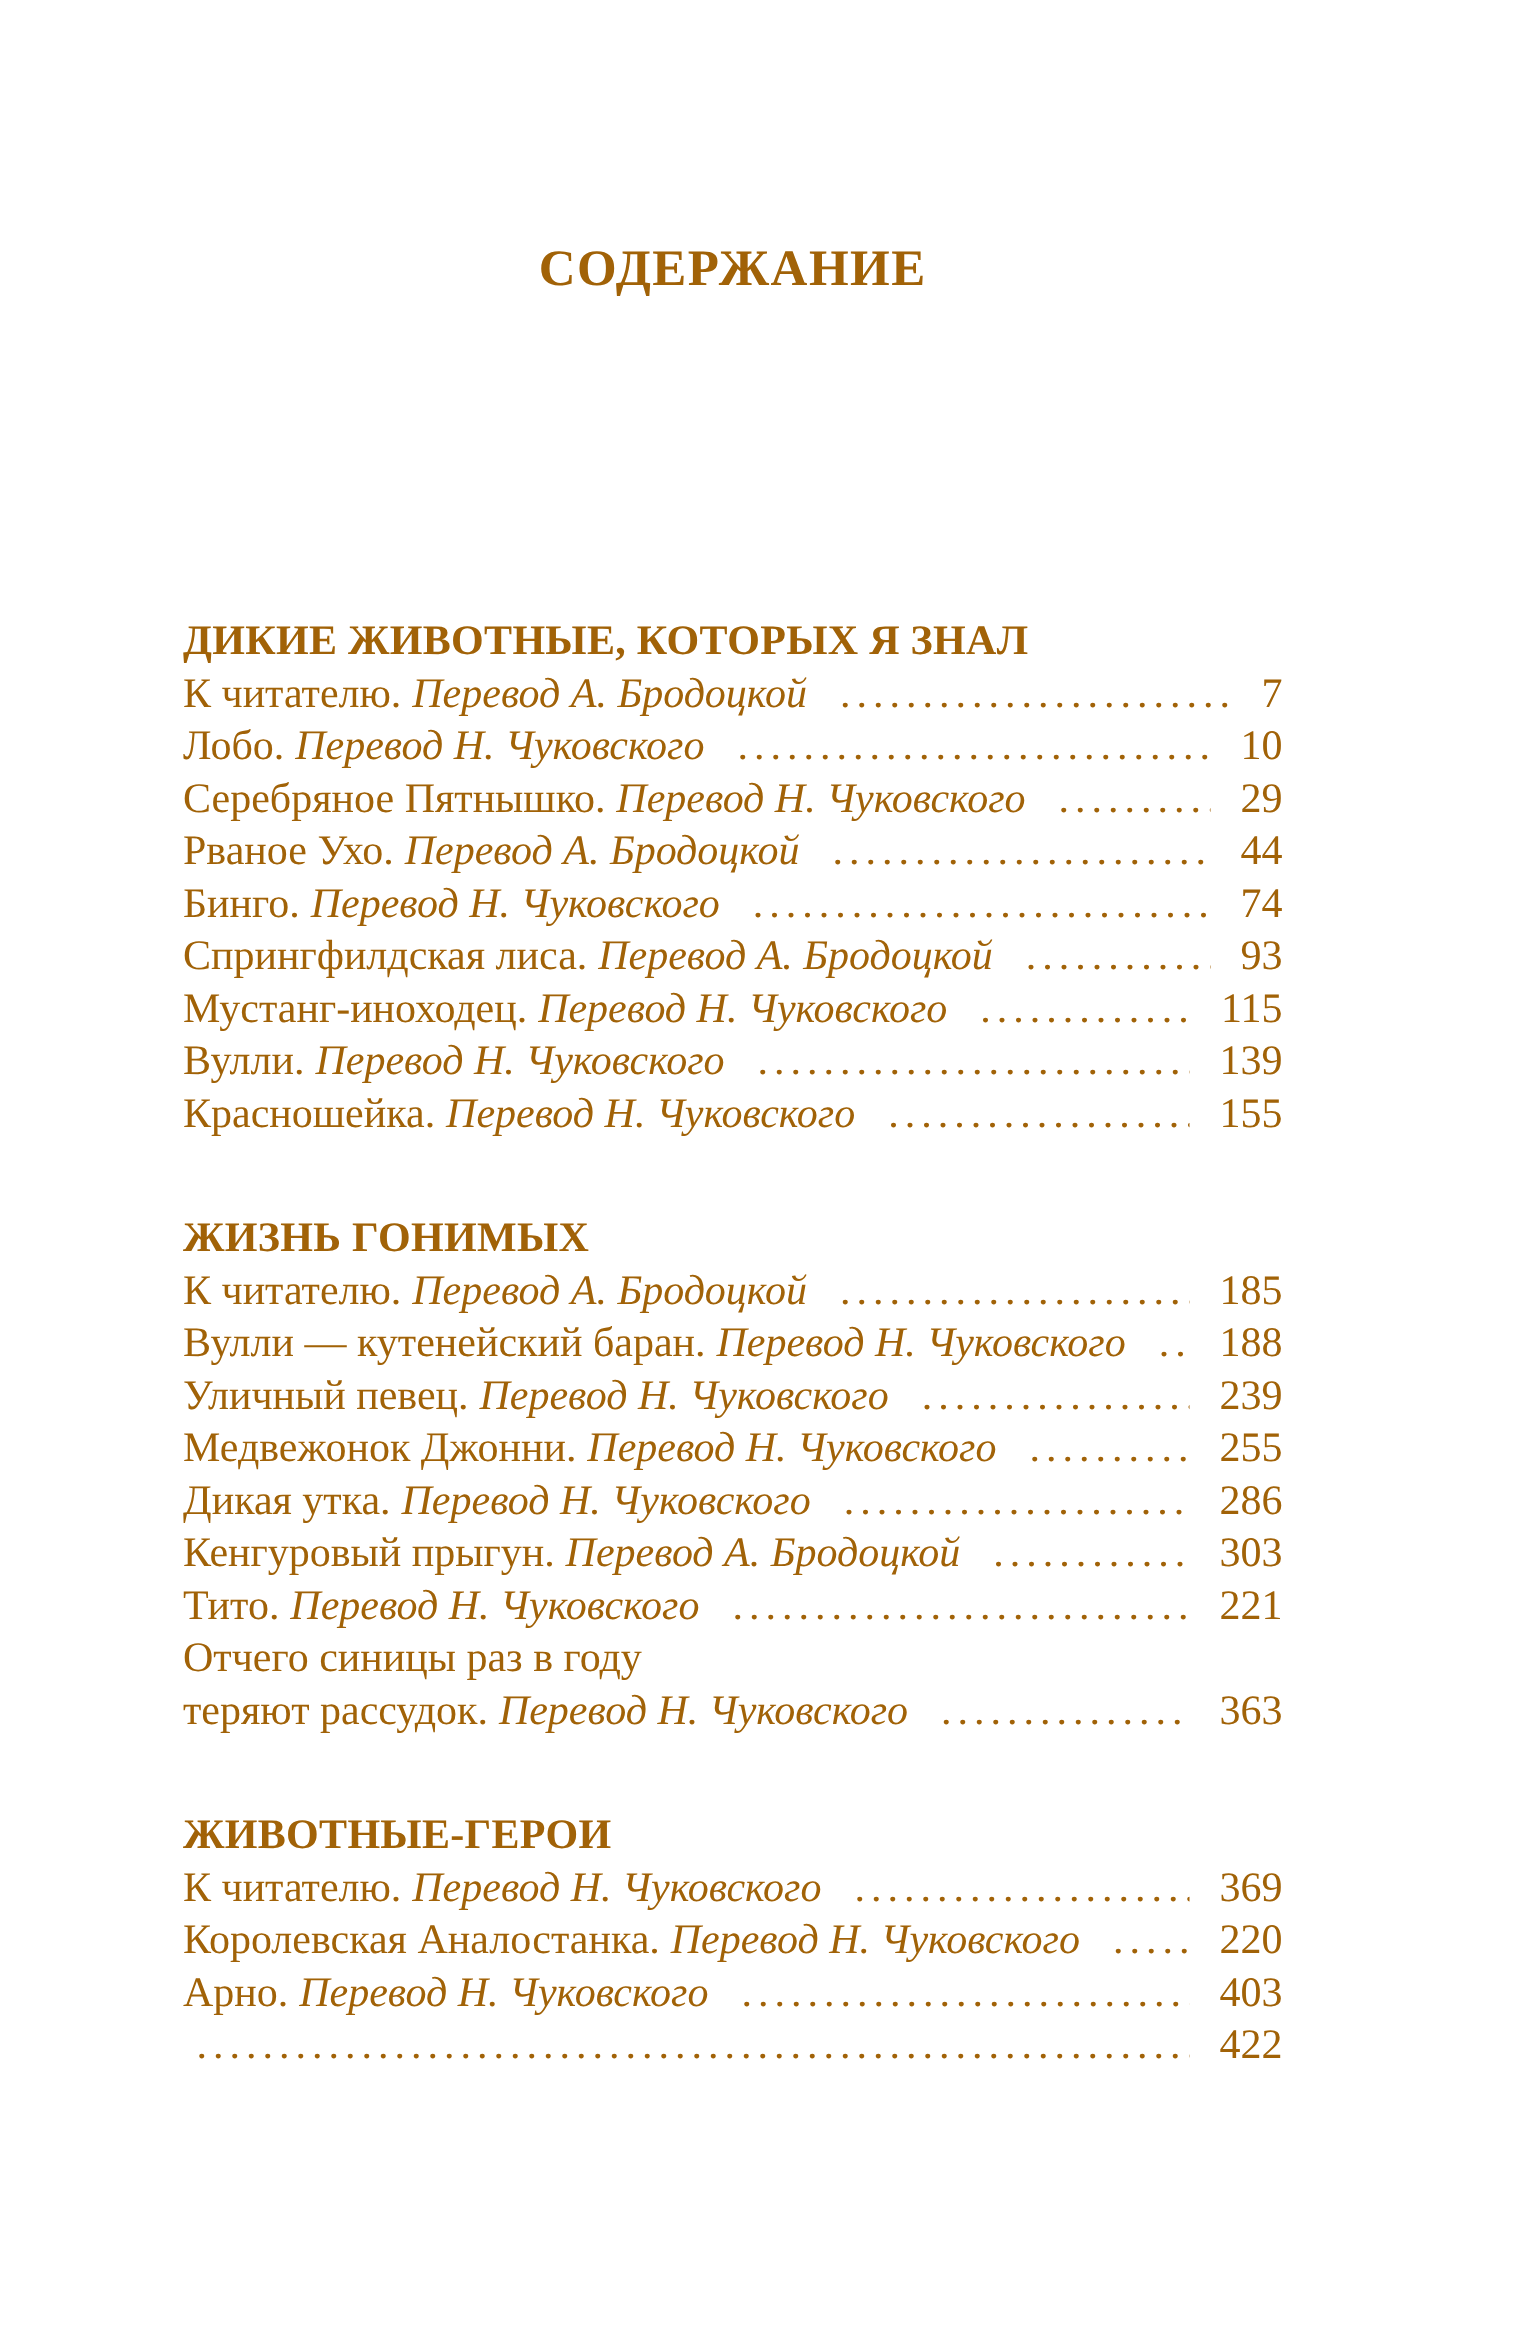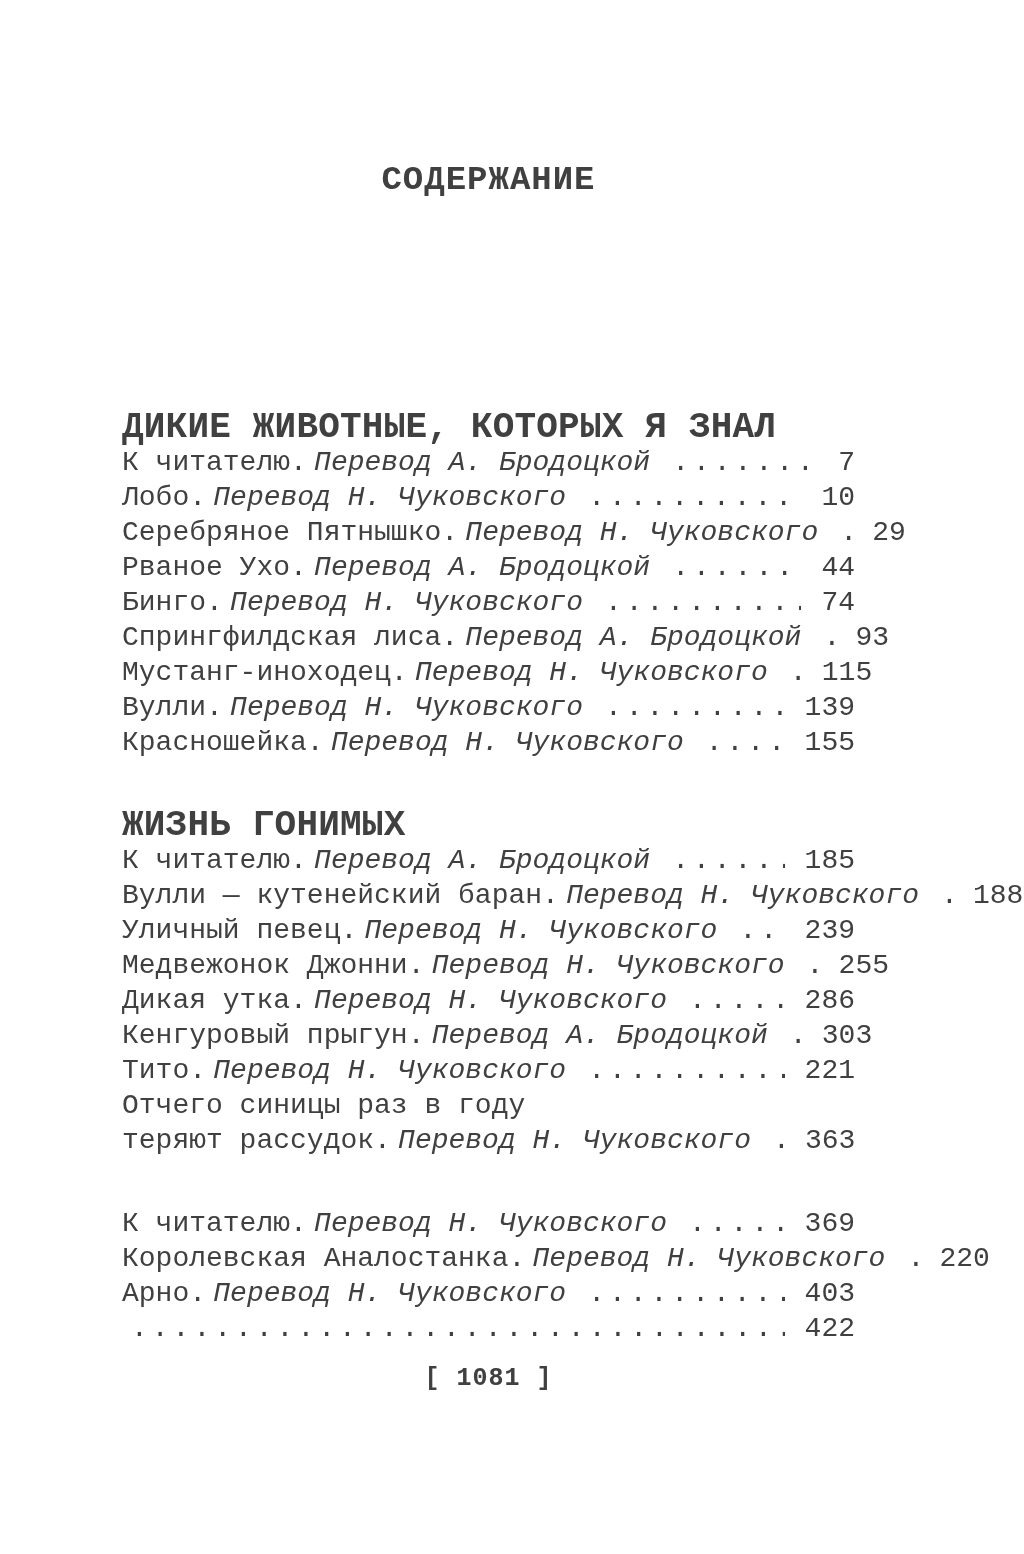--- a/index.html
+++ b/index.html
@@ -8,36 +8,36 @@
     padding: 0;
     background: #ffffff;
   }
   .page {
     position: relative;
     width: 1024px;
     height: 1554px;
     box-sizing: border-box;
     margin: 0 auto;
     background: #ffffff;
-    color: #404040;
-    font-family: Liberation Mono, monospace;
+    color: #a16207;
+    font-family: Liberation Serif, serif;
     font-size: 28px;
     padding: 160px 169px 0 122px;
     overflow: hidden;
   }
   .toc-title {
     font-size: 34px;
     line-height: 40px;
     font-weight: 700;
     letter-spacing: 1px;
     text-align: center;
     margin: 0 0 210px 0;
   }
   .toc-section-heading {
-    font-size: 36px;
+    font-size: 28px;
     line-height: 35px;
     font-weight: 700;
     letter-spacing: 0.2px;
     margin: 0;
   }
   .toc-section + .toc-section {
     margin-top: 48px;
   }
   .toc-entry {
     display: flex;
@@ -171,20 +171,21 @@
           <span class="pagenum">221</span>
         </div>
         <div class="toc-entry-preline">Отчего синицы раз в году</div>
         <div class="toc-entry">
           <span class="entry-text"><span class="work">теряют рассудок.</span><span class="translator">Перевод Н. Чуковского</span></span>
           <span class="dots"></span>
           <span class="pagenum">363</span>
         </div>
       </section>
       <section class="toc-section">
+        <h2 class="toc-section-heading">ЖИВОТНЫЕ-ГЕРОИ</h2>
         <div class="toc-entry">
           <span class="entry-text"><span class="work">К читателю.</span><span class="translator">Перевод Н. Чуковского</span></span>
           <span class="dots"></span>
           <span class="pagenum">369</span>
         </div>
         <div class="toc-entry">
           <span class="entry-text"><span class="work">Королевская Аналостанка.</span><span class="translator">Перевод Н. Чуковского</span></span>
           <span class="dots"></span>
           <span class="pagenum">220</span>
         </div>
@@ -192,14 +193,13 @@
           <span class="entry-text"><span class="work">Арно.</span><span class="translator">Перевод Н. Чуковского</span></span>
           <span class="dots"></span>
           <span class="pagenum">403</span>
         </div>
         <div class="toc-entry">
           <span class="dots"></span>
           <span class="pagenum">422</span>
         </div>
       </section>
     </main>
-  <footer class="folio">[ 1081 ]</footer>
 </div>
 
 </body></html>

